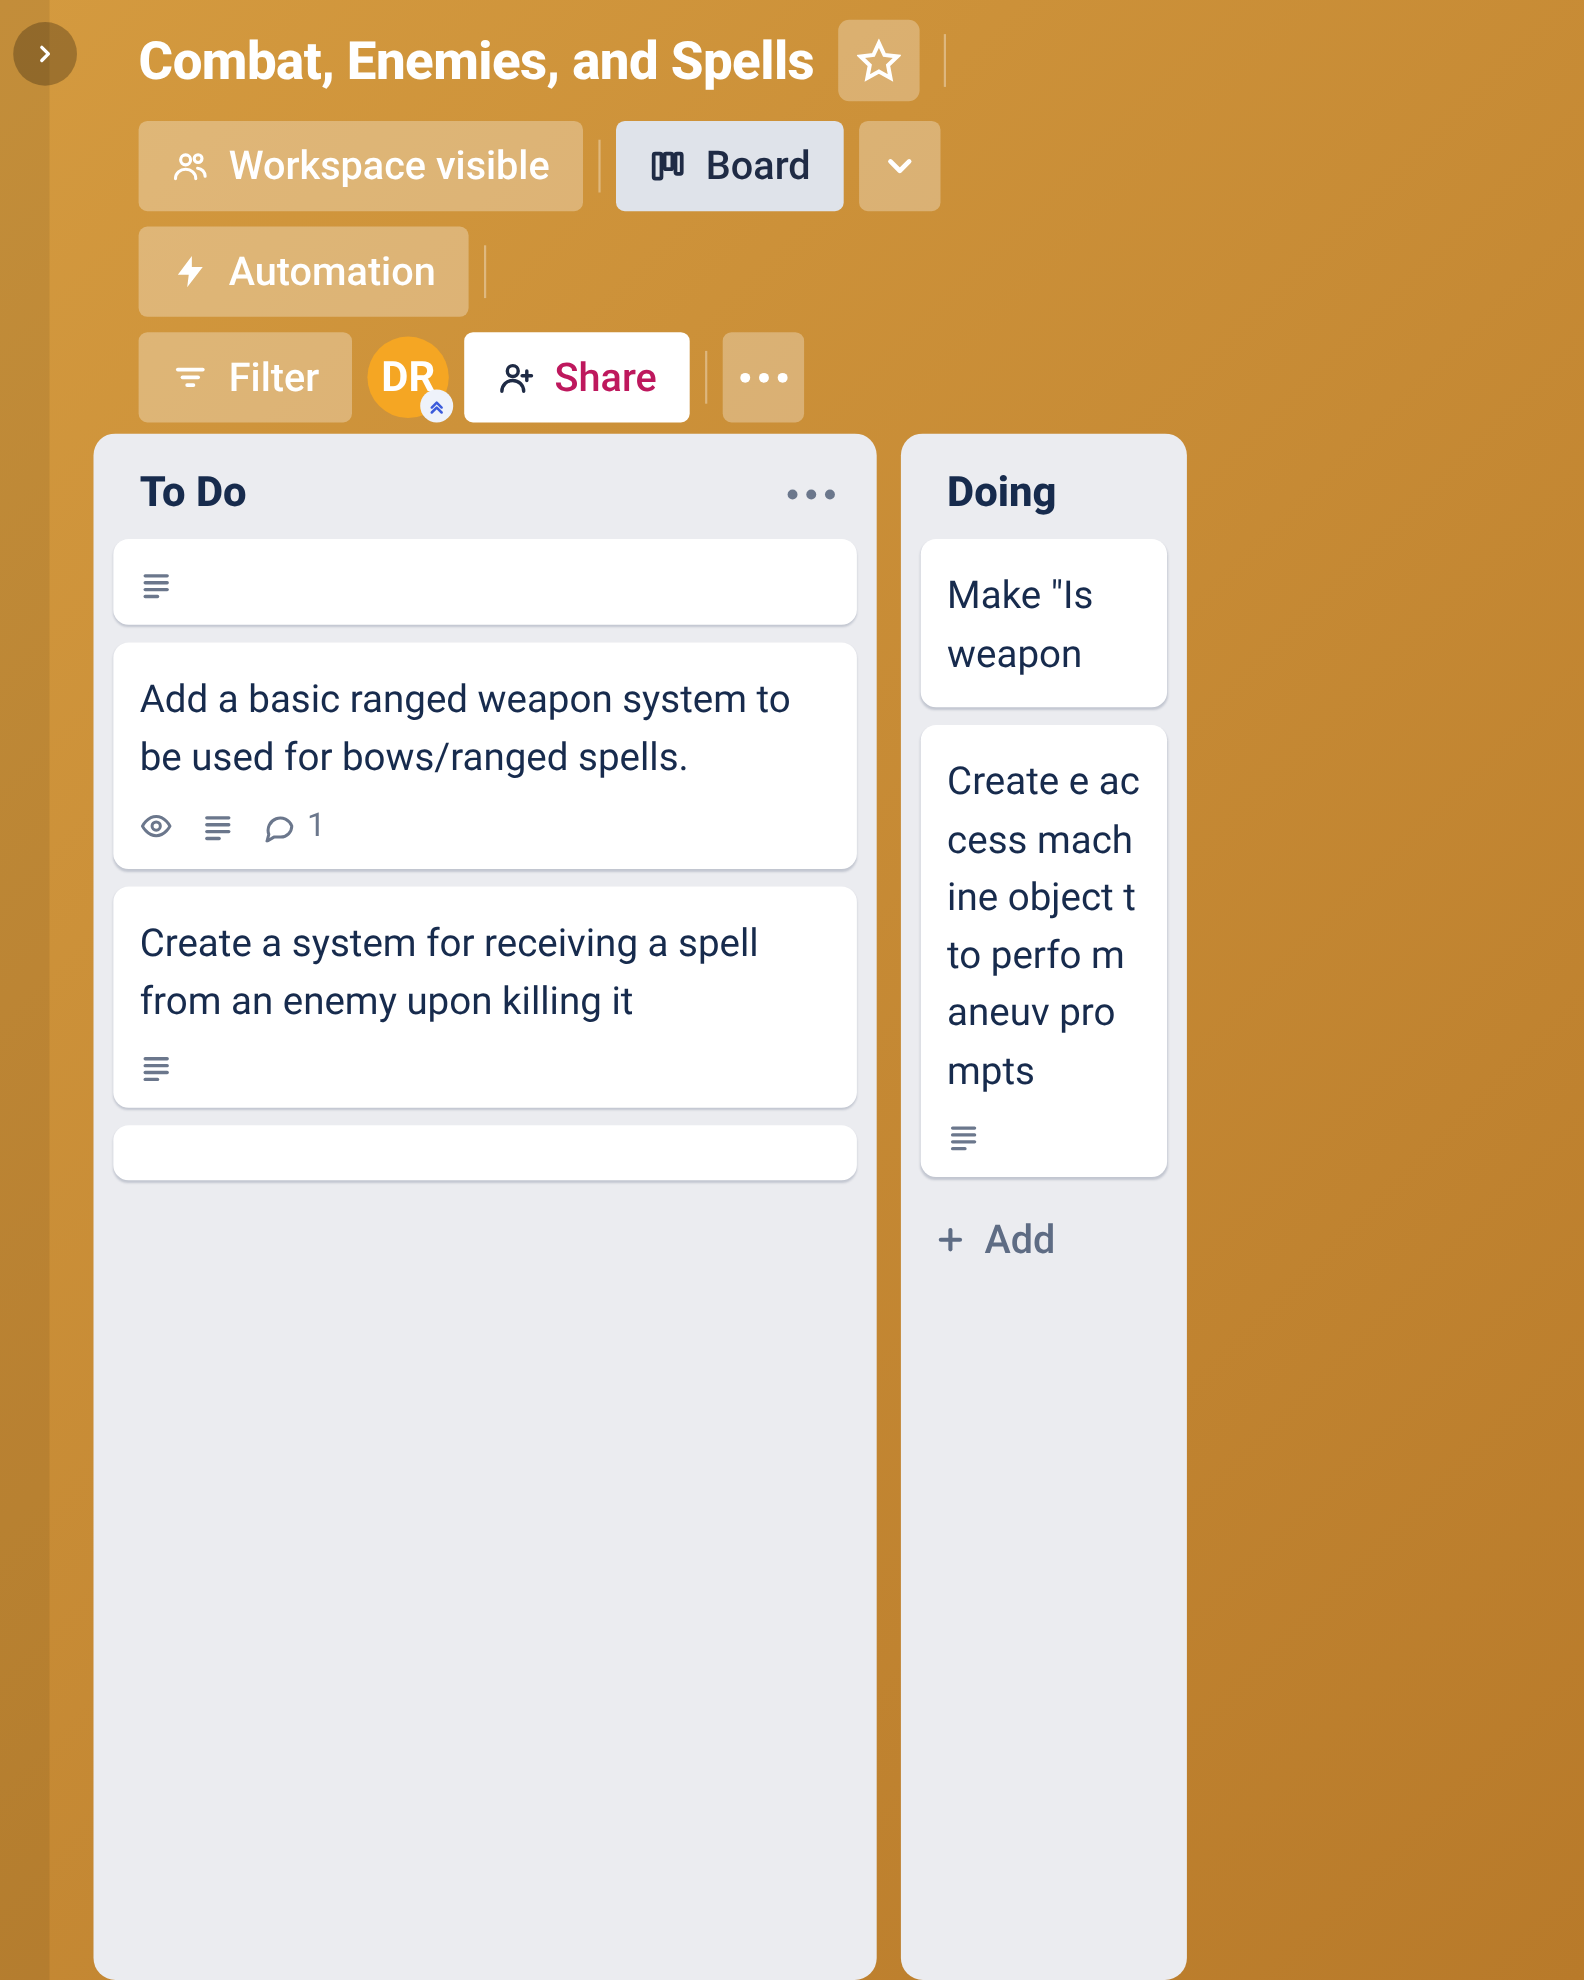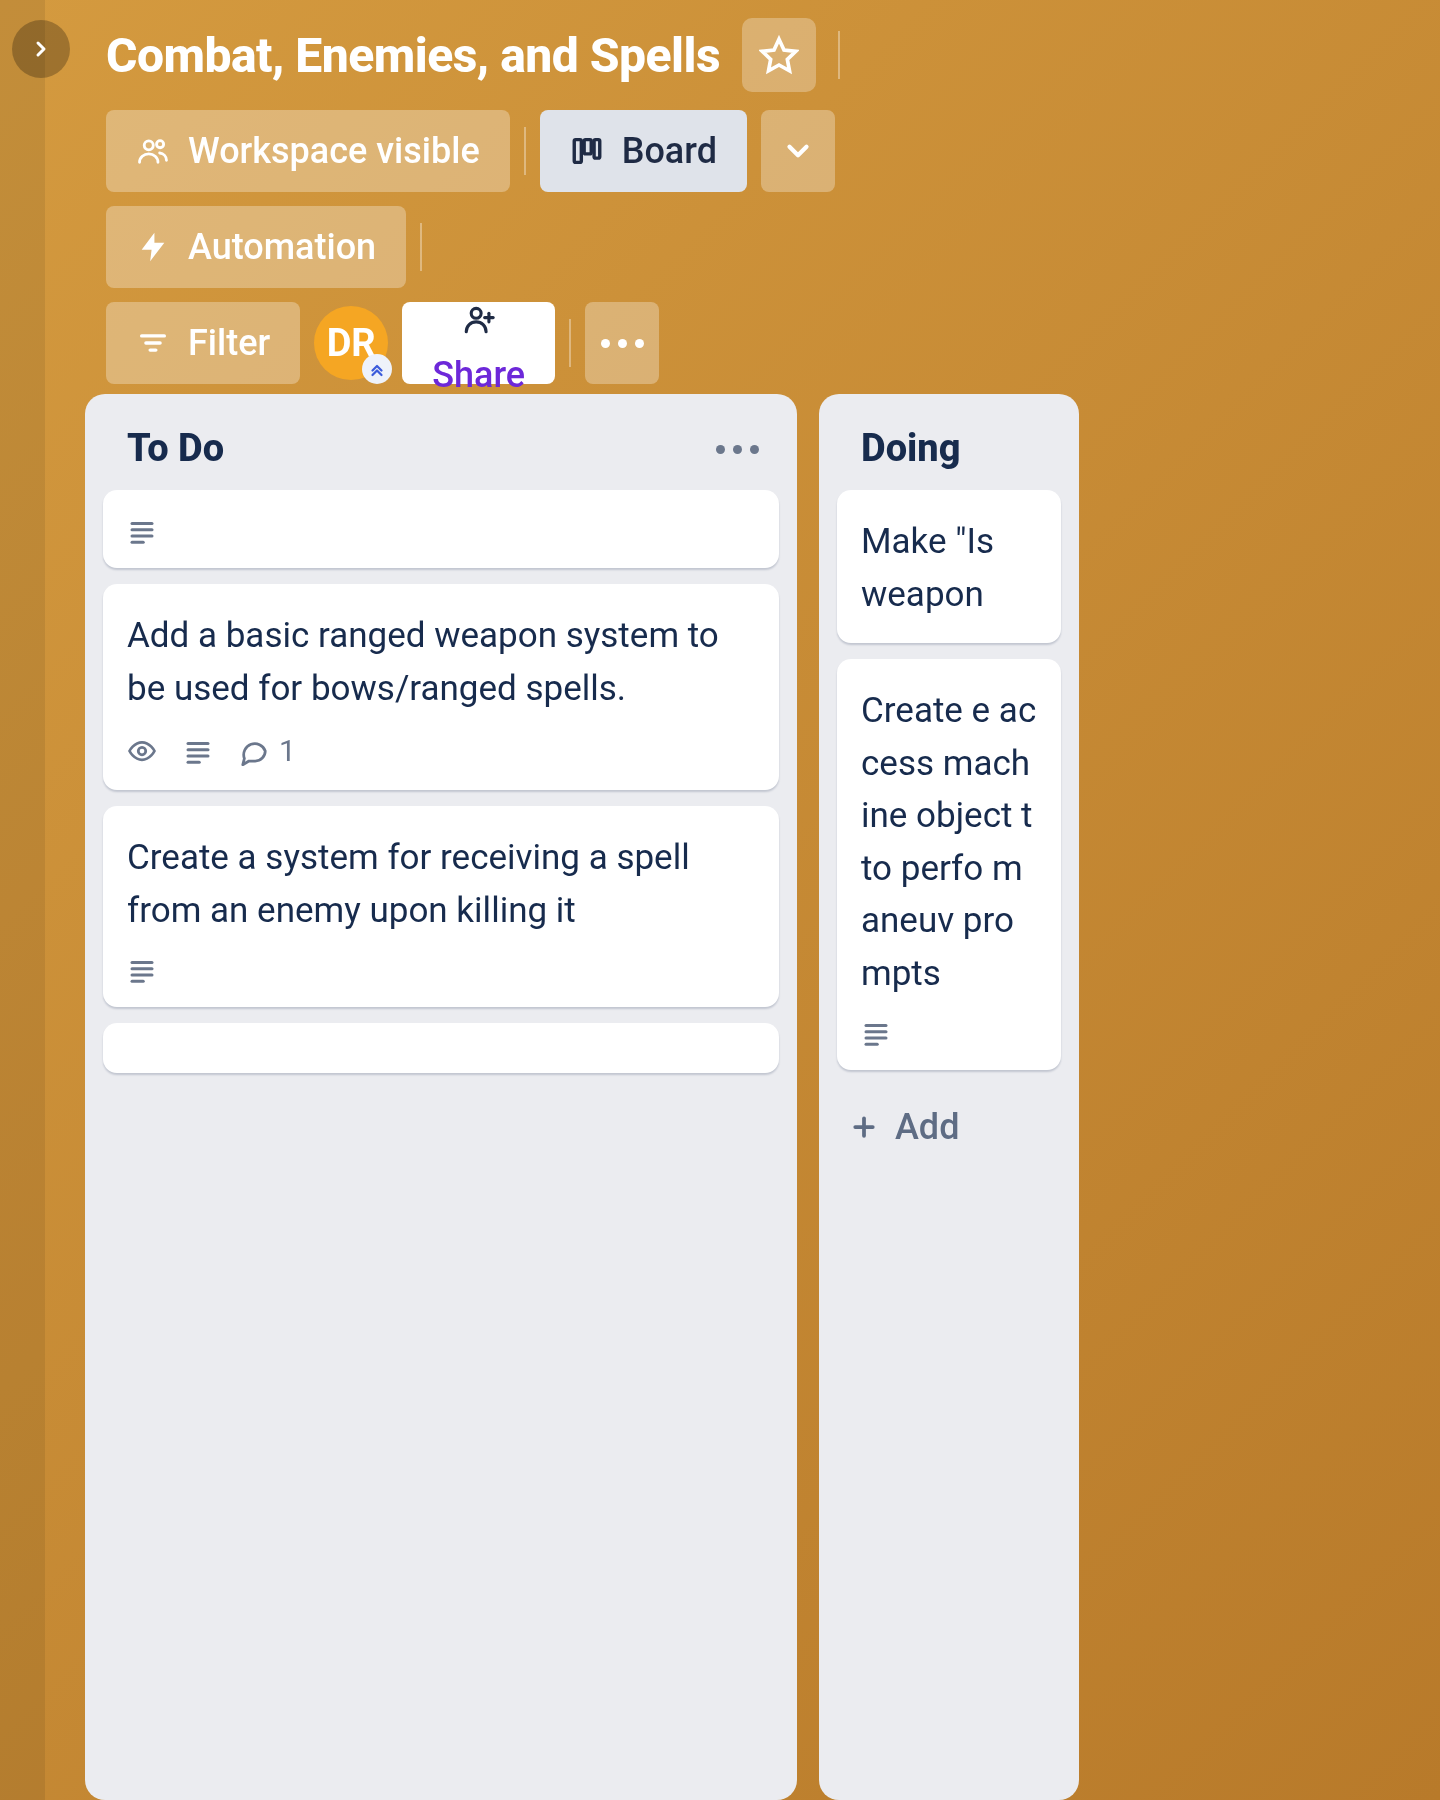--- a/index.html
+++ b/index.html
@@ -25,21 +25,21 @@
     background: rgba(0,0,0,0.25);
     display: flex;
     align-items: center;
     justify-content: center;
     color: #fff;
     cursor: pointer;
   }
   .expand-btn svg { width: 24px; height: 24px; }
   .board-header {
     position: absolute;
-    left: 76px; top: 10px; right: 0;
+    left: 96px; top: 10px; right: 0;
     padding: 8px 0 0 30px;
   }
   .title-row {
     display: flex;
     align-items: center;
     gap: 22px;
     margin-bottom: 18px;
   }
   .board-title {
     color: #fff;
@@ -81,22 +81,21 @@
     font-weight: 500;
     cursor: pointer;
     white-space: nowrap;
   }
   .pill.light {
     background: #dfe3ea;
     color: #1f2b45;
   }
   .pill.white {
     background: #fff;
-    color: #6d28d9;
-    flex-direction: column;
+    color: #be185d;
   }
   .pill svg { width: 34px; height: 34px; flex-shrink: 0; }
   .pill.icon-only { padding: 0; width: 74px; justify-content: center; }
   .avatar {
     width: 74px; height: 74px;
     border-radius: 50%;
     background: #f5a623;
     color: #fff;
     display: flex;
     align-items: center;

